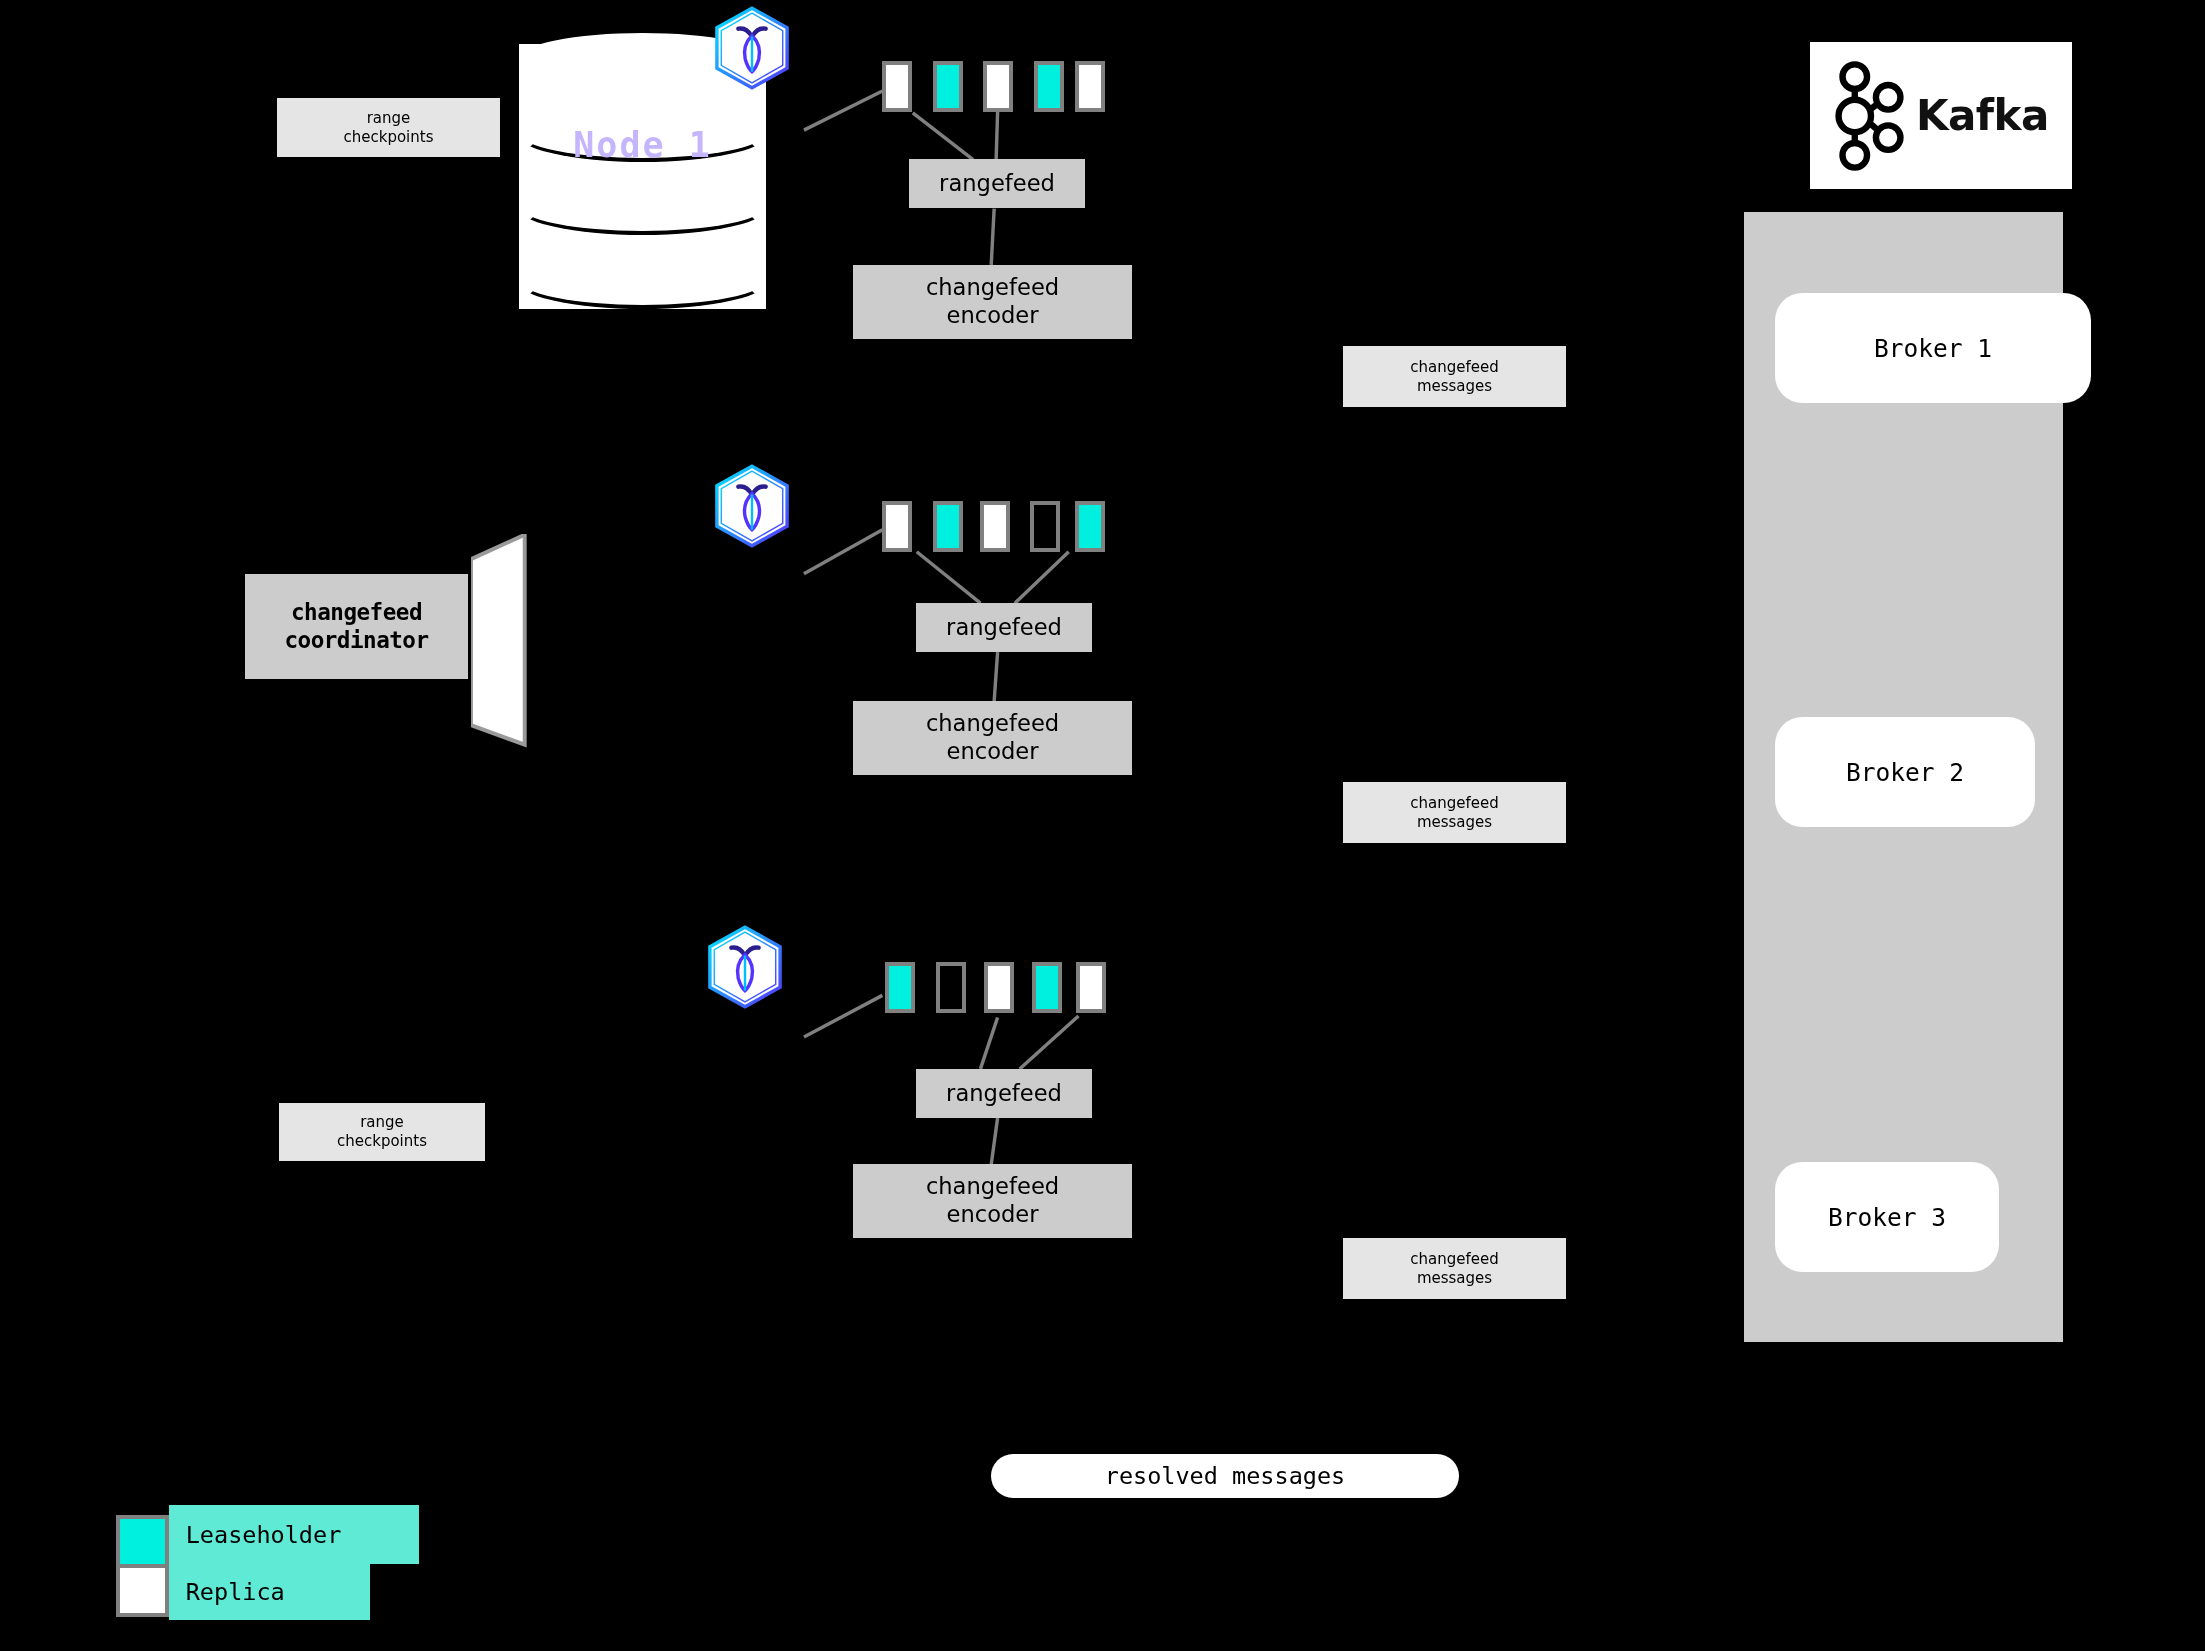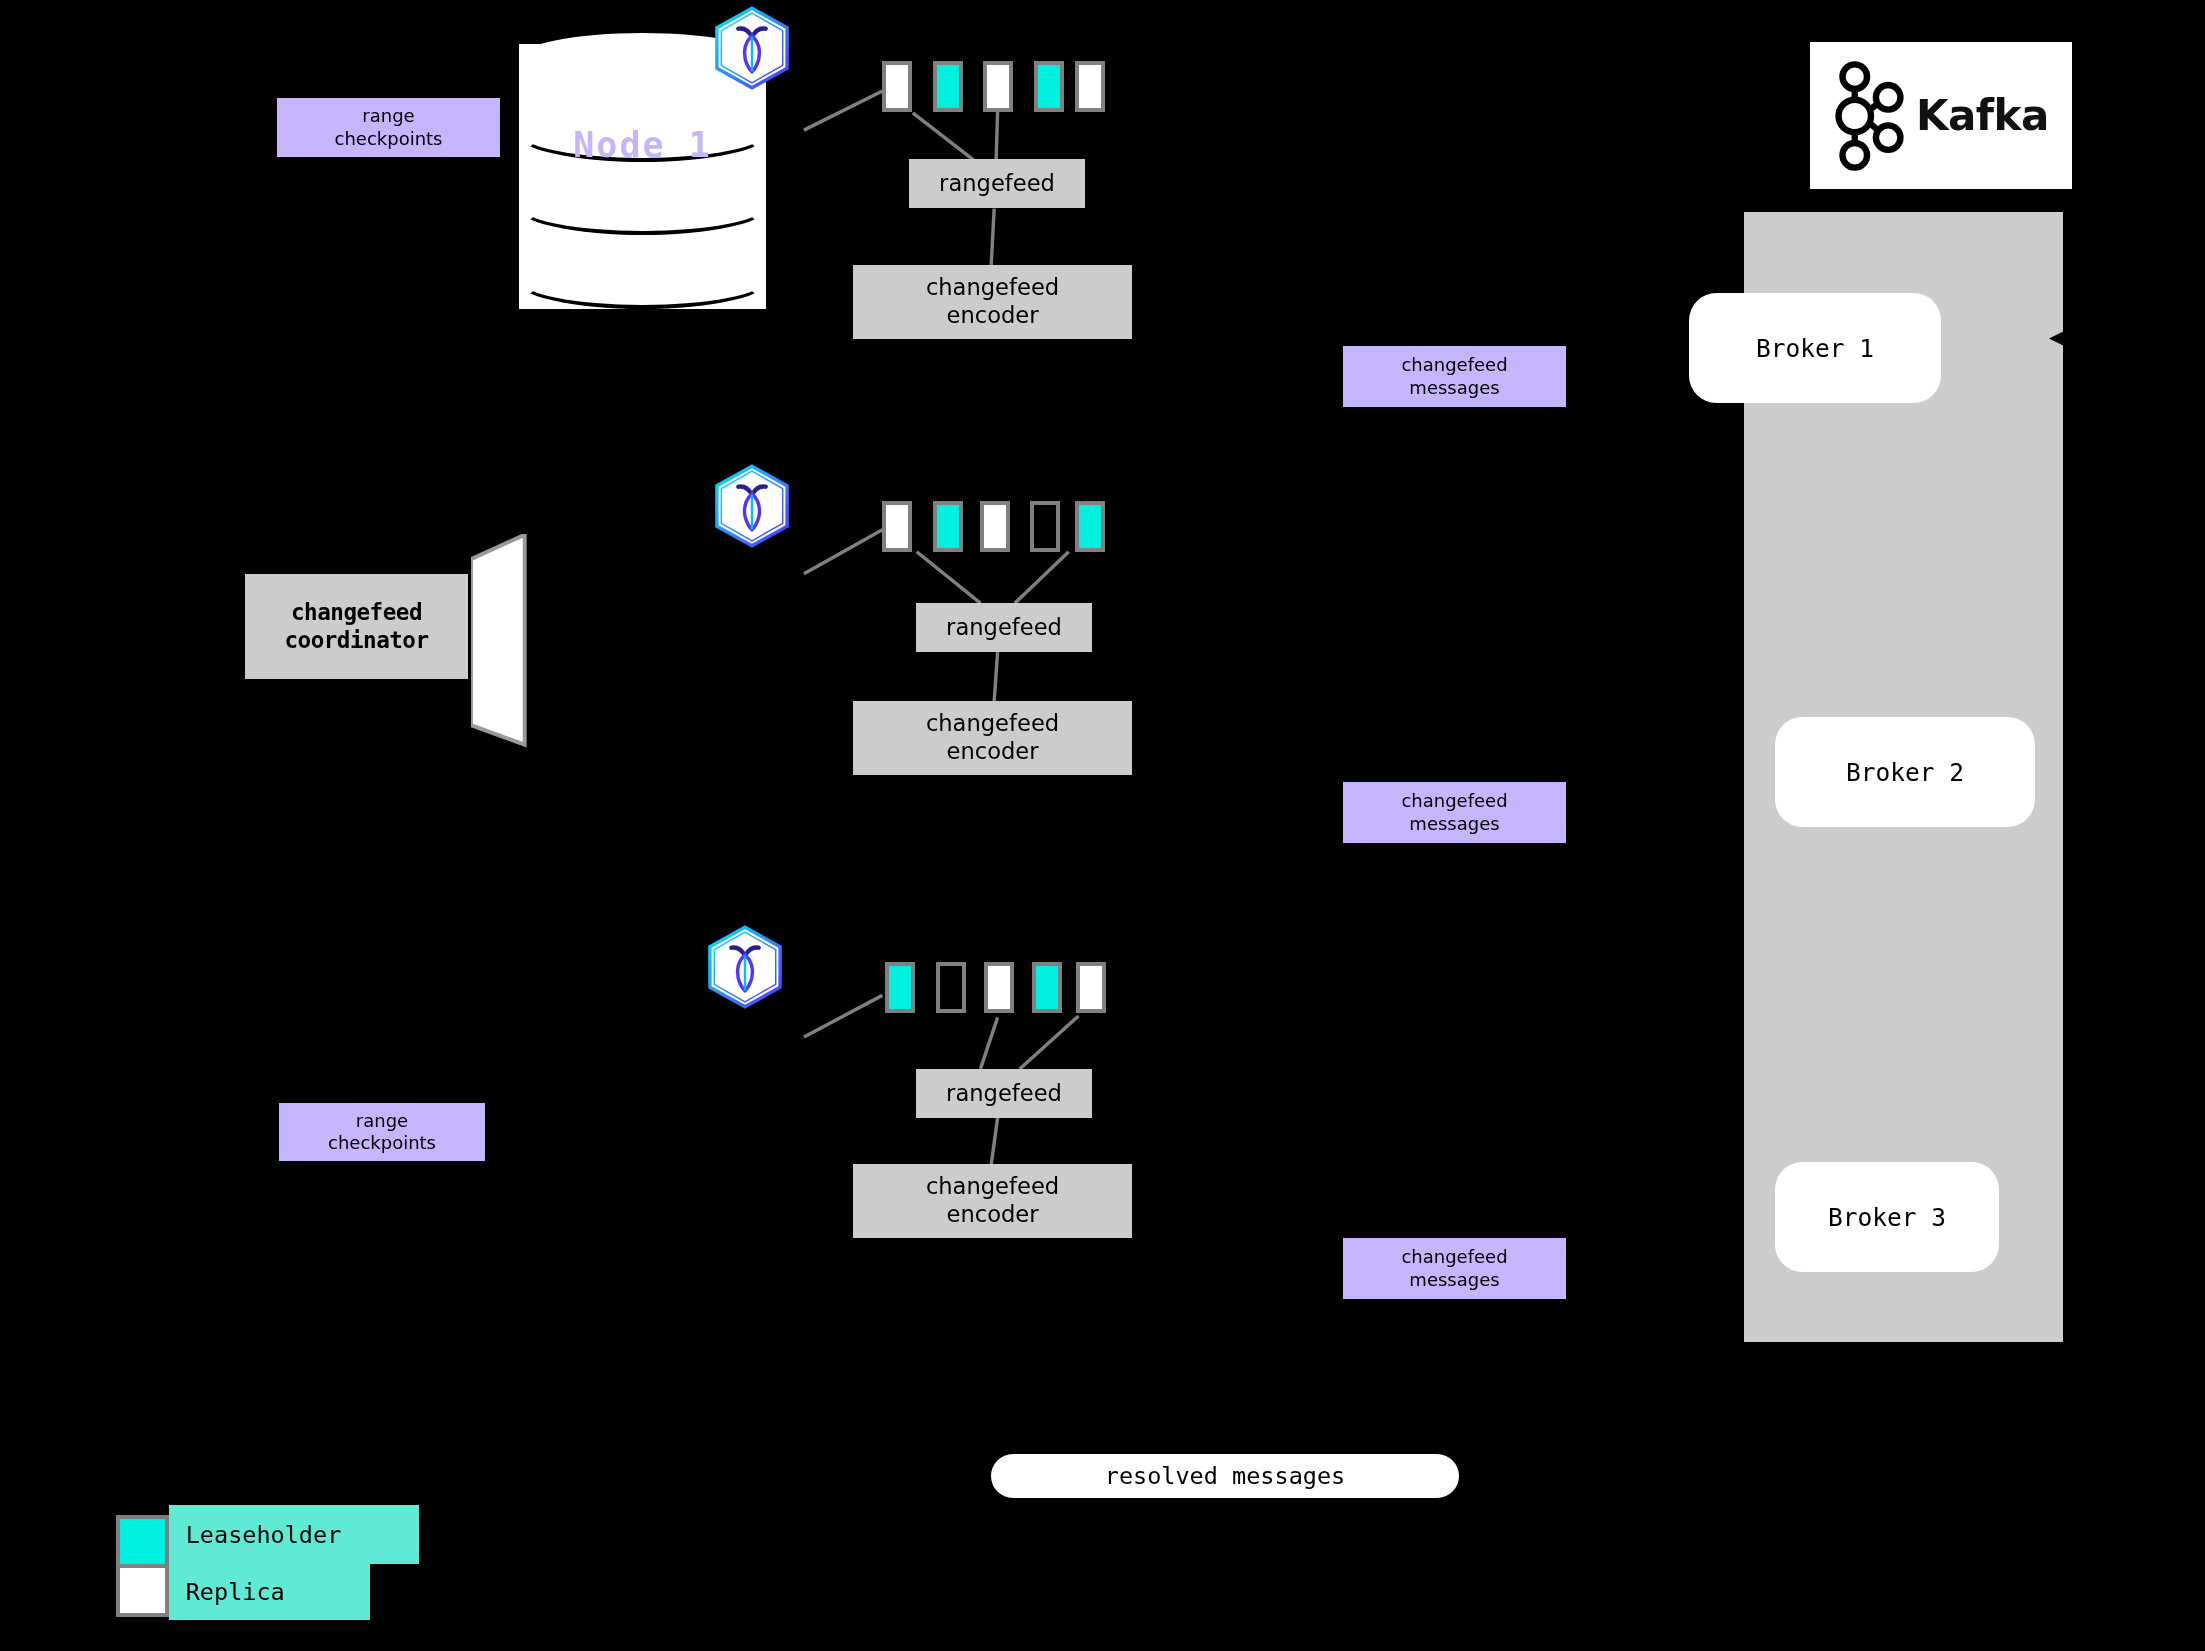--- a/index.html
+++ b/index.html
@@ -52,24 +52,24 @@
   
   .gbox{
     position:absolute;background:#cccccc;color:#000;
     display:flex;align-items:center;justify-content:center;
     text-align:center;line-height:1.22;
     font-size:22.6px;
   }
 
   
   .wbox{
-    position:absolute;background:#c4b5fd;color:#000;
+    position:absolute;background:#e5e5e5;color:#000;
     display:flex;align-items:center;justify-content:center;
     text-align:center;line-height:1.25;
-    font-size:18px;
+    font-size:15px;
   }
 
   
   .coord{
     position:absolute;background:#cccccc;color:#000;
     display:flex;align-items:center;justify-content:center;
     text-align:center;font-weight:bold;line-height:1.22;
     font-family:"DejaVu Sans Mono", monospace;
     font-size:22.6px;letter-spacing:-0.5px;
   }
@@ -291,21 +291,21 @@
     </svg>
     <span class="kafka-word">Kafka</span>
   </div>
 
   <div class="kafka-panel" style="left:1744px;top:212px;width:319px;height:1130px;"></div>
 
   <svg class="abs" style="left:2049px;top:324px;width:29px;height:29px;" viewBox="0 0 60 60" width="29" height="29">
     <polygon points="0,30 45,8 45,52" fill="#000"></polygon>
   </svg>
 
-  <div class="broker" style="left:1689px;top:293px;width:252px;height:110px;">
+  <div class="broker" style="left:1775px;top:293px;width:316px;height:110px;">
     <span>Broker 1</span>
   </div>
   <div class="broker" style="left:1775px;top:717px;width:260px;height:110px;">
     <span>Broker 2</span>
   </div>
   <div class="broker" style="left:1775px;top:1162px;width:224px;height:110px;">
     <span>Broker 3</span>
   </div>
 
   <div class="legend-sw" style="left:116px;top:1515px;background:#00f0e0;"></div>

